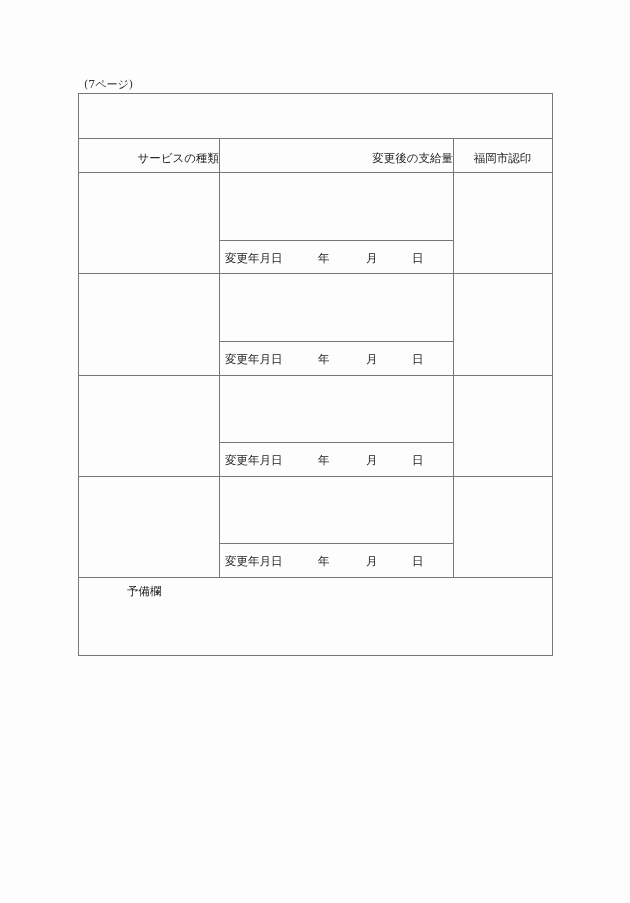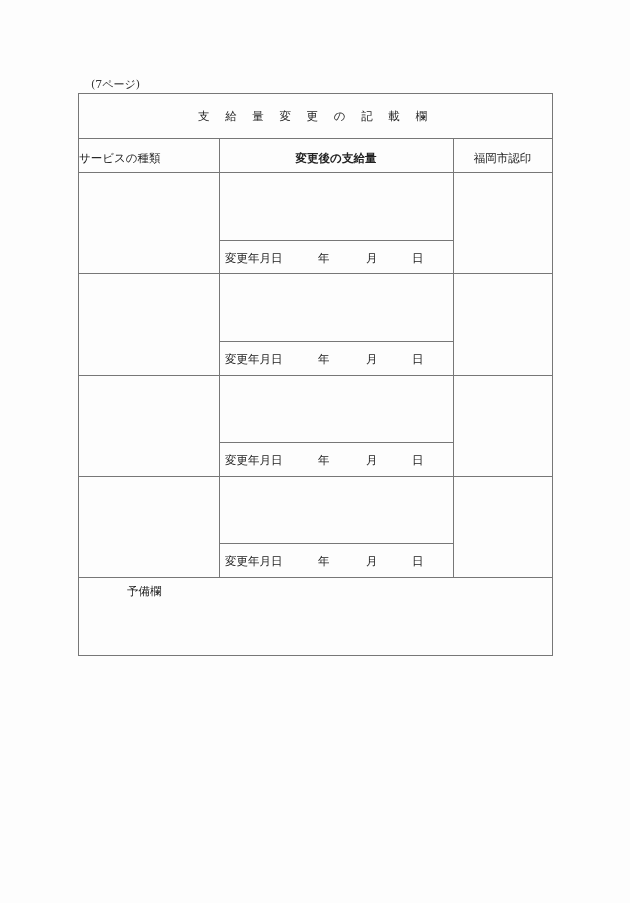--- a/index.html
+++ b/index.html
@@ -1,42 +1,41 @@
 <!DOCTYPE html>
 <html><head>
 <meta charset="utf-8">
 <style>
   html, body { margin: 0; padding: 0; }
   body {
     width: 630px; height: 903px; background: #fdfdfd; position: relative;
     font-family: "DejaVu Serif", "Liberation Serif", serif; color: #222; overflow: hidden;
   }
-  .page-label { position: absolute; left: 91px; top: 77px; font-size: 11px; color: #333; }
+  .page-label { position: absolute; left: 84px; top: 77px; font-size: 11px; color: #333; }
   .form {
     position: absolute; left: 78px; top: 93px; width: 473px; height: 561px;
     border: 1px solid #777; box-sizing: content-box;
   }
   .hline { position: absolute; height: 1px; background: #777; }
   .vline { position: absolute; width: 1px; background: #777; }
   .txt { position: absolute; font-size: 11.5px; white-space: nowrap; color: #222; }
   .title { letter-spacing: 6px; }
   .cell { position: absolute; }
 </style>
 </head>
 <body>
 
 <div class="page-label">(7ページ)</div>
 
 <div class="form">
 
-  <div class="txt title" style="left:0;width:473px;text-align:center;top:15px;">支 給 量 変 更 の 記 載 欄</div>
   <div class="hline" style="left:0;width:473px;top:44px;"></div>
 
-  <div class="txt" style="left:0;width:140px;text-align:left;top:57px;">サービスの種類</div>
-  <div class="txt" style="left:140px;width:234px;text-align:center;top:57px;font-weight:bold;">変更後の支給量</div>
+  <div class="txt" style="left:0;width:140px;text-align:right;top:57px;">サービスの種類</div>
+  <div class="txt" style="left:140px;width:234px;text-align:right;top:57px;">変更後の支給量</div>
   <div class="txt" style="left:374px;width:99px;text-align:center;top:57px;">福岡市認印</div>
   <div class="hline" style="left:0;width:473px;top:78px;"></div>
 
   <div class="vline" style="left:140px;top:45px;height:438px;"></div>
   <div class="vline" style="left:374px;top:45px;height:438px;"></div>
 
   <div class="cell" style="left:0;top:79px;width:140px;height:100px;"></div>
   <div class="cell" style="left:141px;top:79px;width:233px;height:67px;"></div>
   <div class="hline" style="left:140px;width:234px;top:146px;"></div>
   <div class="txt" style="left:146px;top:157px;">変更年月日</div>

